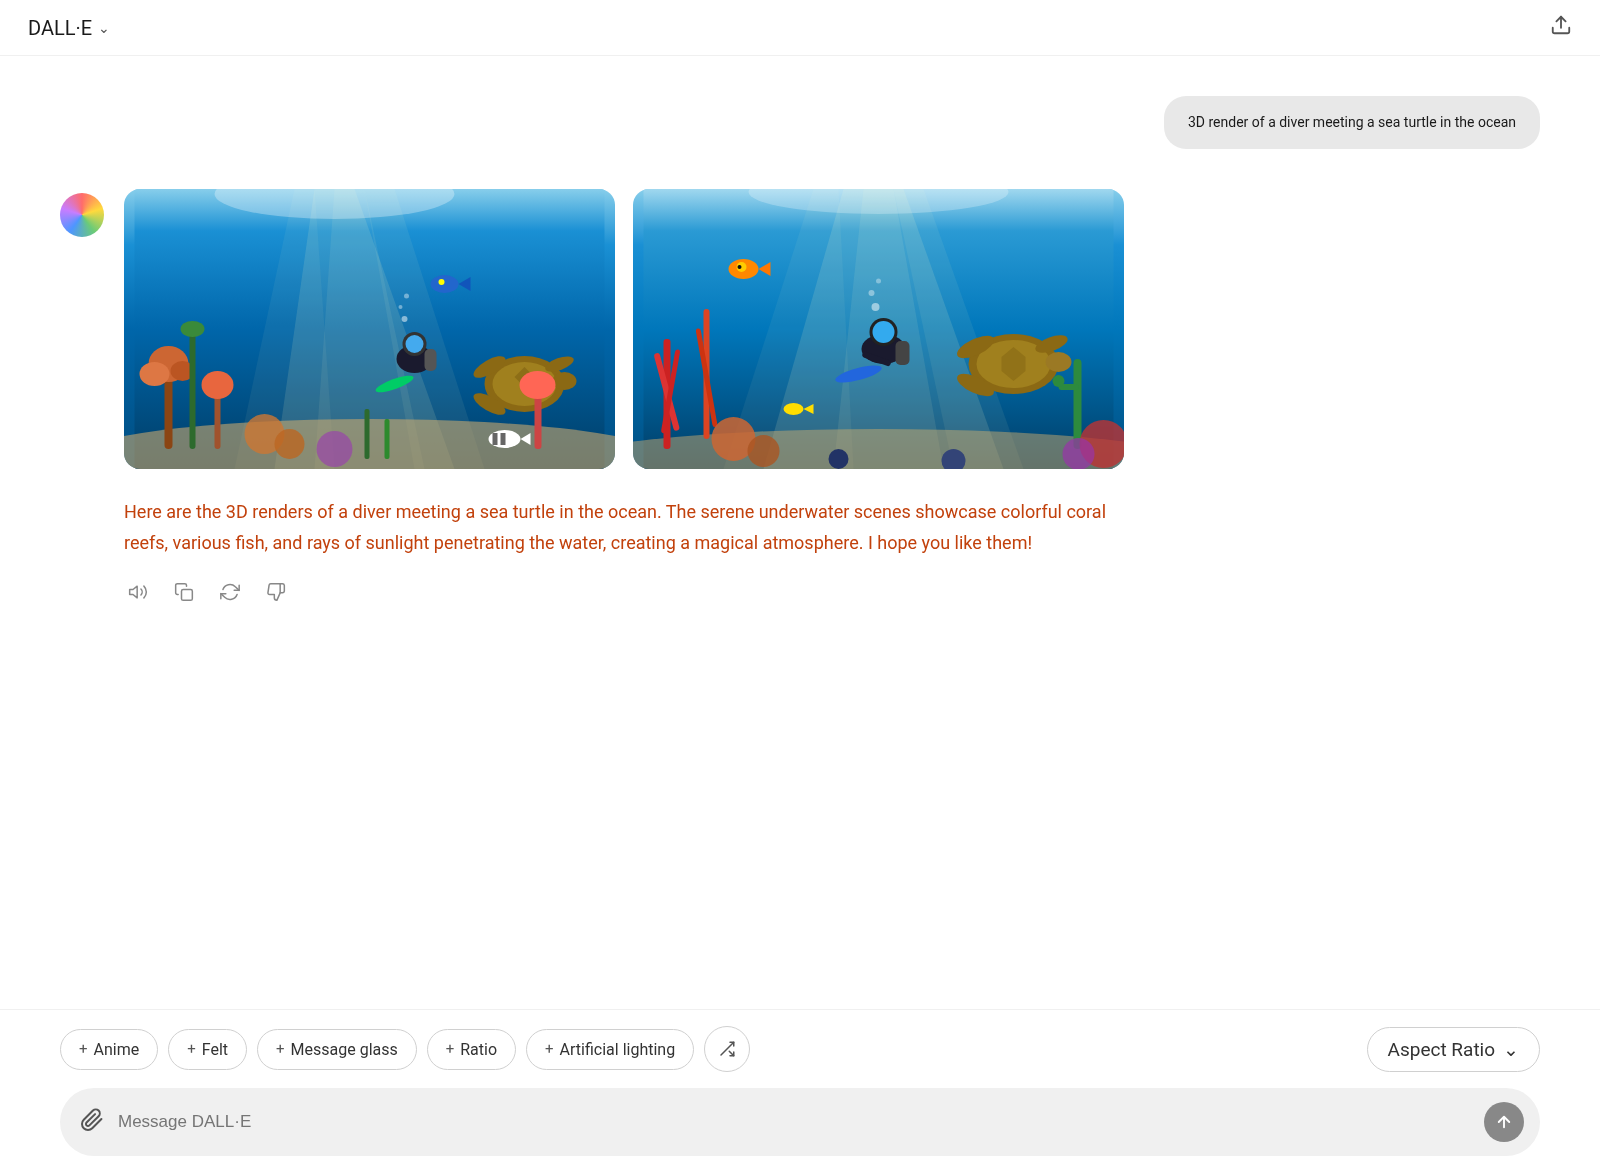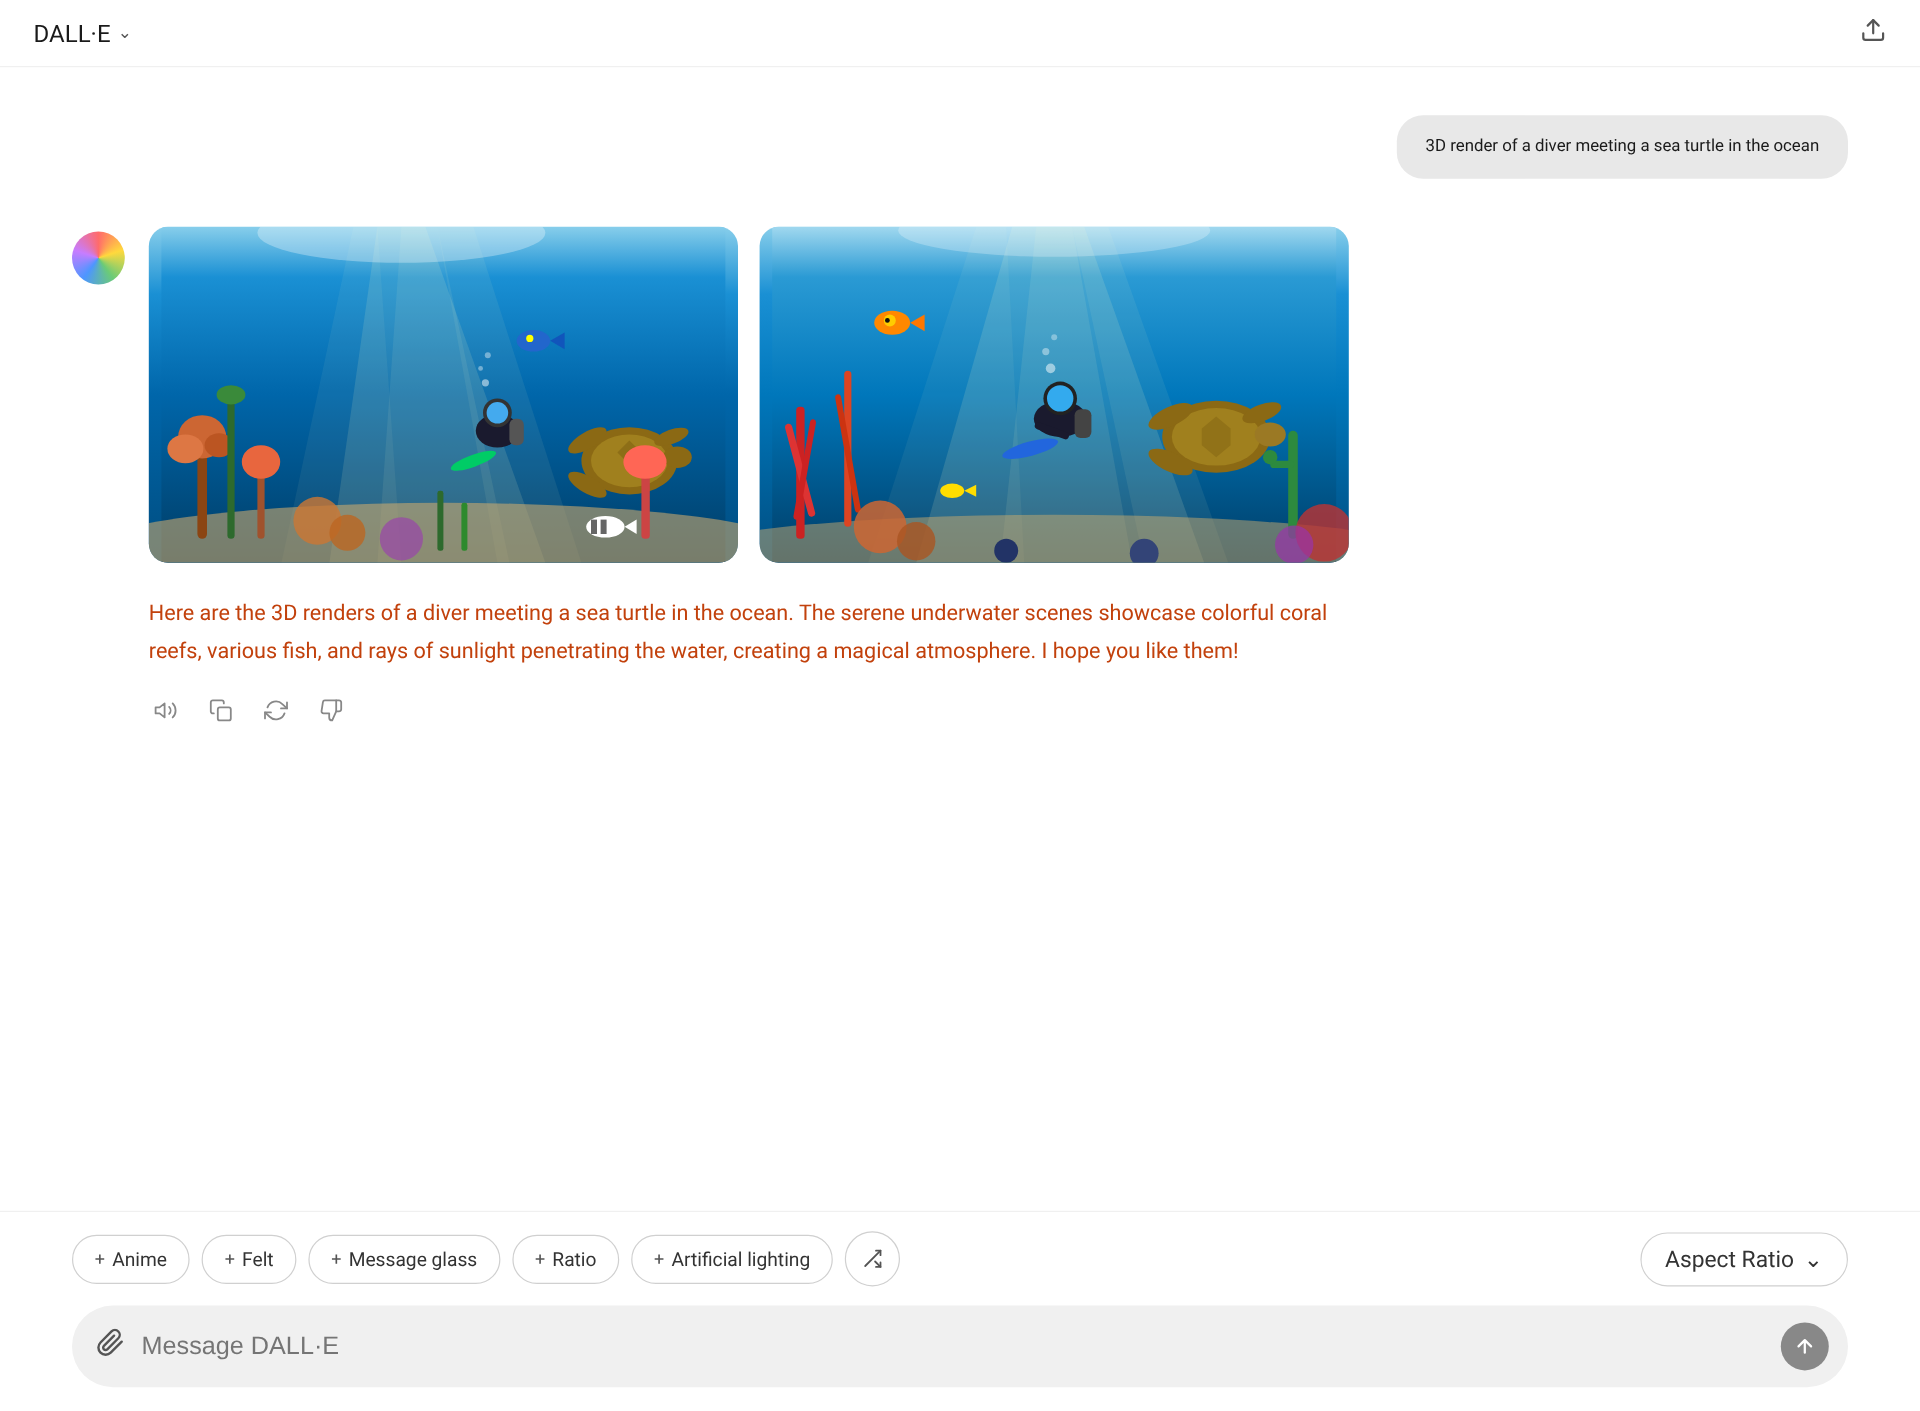--- a/index.html
+++ b/index.html
@@ -213,21 +213,21 @@
     .attach-icon {
       font-size: 22px;
       color: #555;
       cursor: pointer;
       flex-shrink: 0;
     }
     .message-input {
       flex: 1;
       border: none;
       background: transparent;
-      font-size: 21px;
+      font-size: 17px;
       color: #888;
       outline: none;
     }
     .send-button {
       width: 40px;
       height: 40px;
       border-radius: 50%;
       background: #888;
       display: flex;
       align-items: center;

